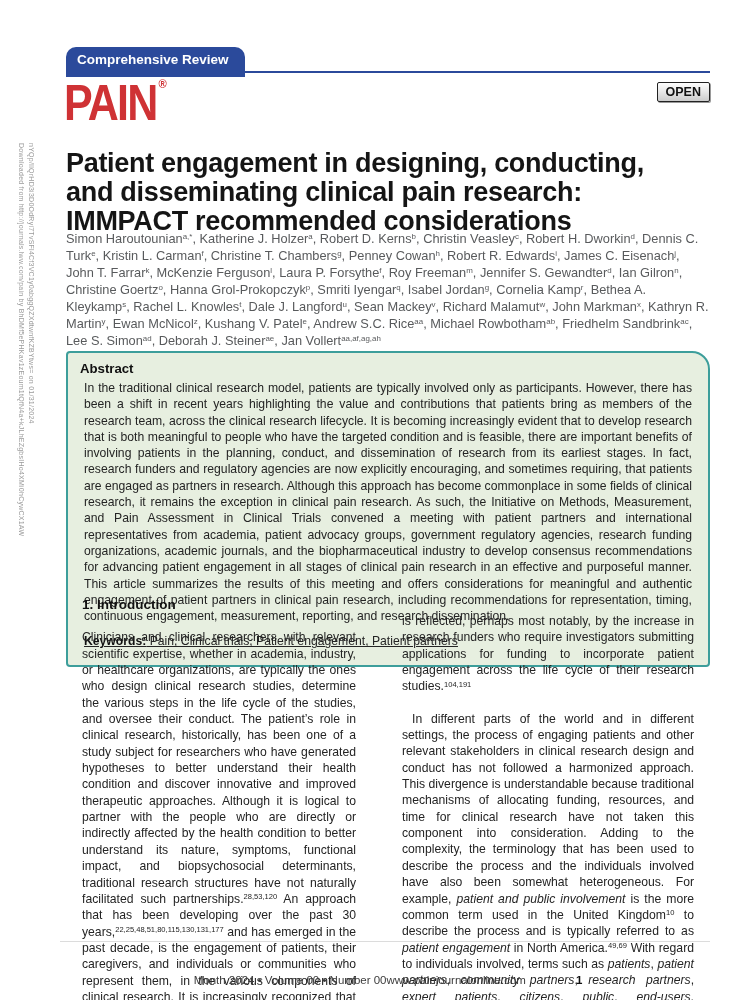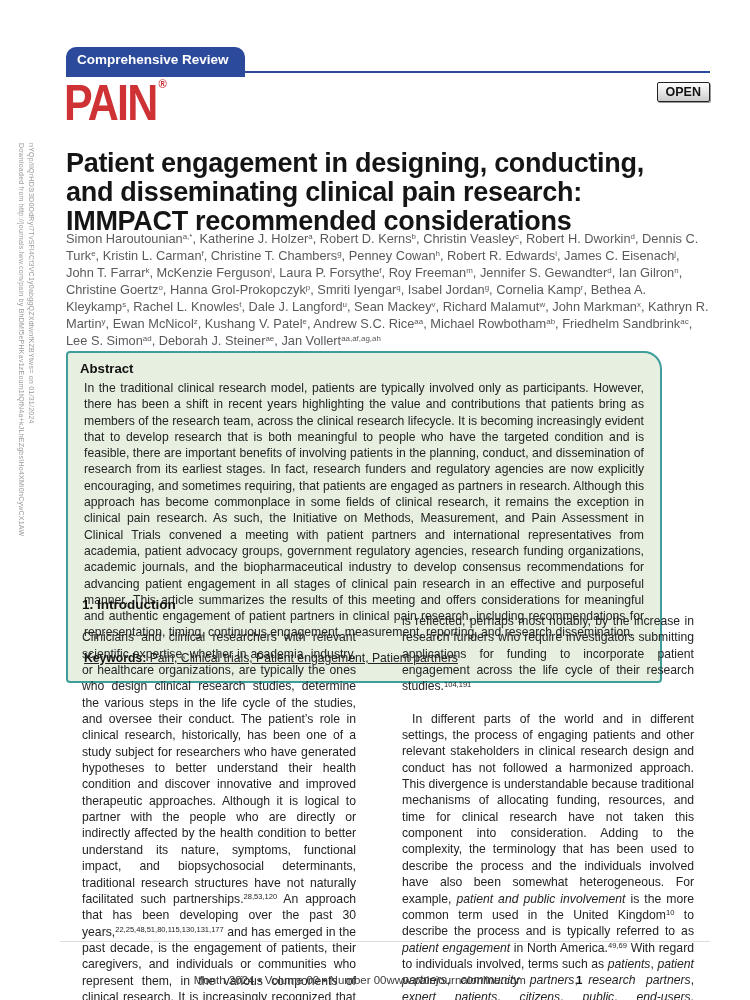--- a/index.html
+++ b/index.html
@@ -50,21 +50,21 @@
     letter-spacing:-.3px;
   }
   .authors{
     position:absolute;left:66px;top:230px;width:644px;
     font-size:12.8px;line-height:17px;color:#585a5c;
   }
   sup{font-size:62%;line-height:0;position:relative;top:-.45em;vertical-align:baseline;}
 
   
   .abstract{
-    position:absolute;left:66px;top:351px;width:596px;box-sizing:border-box;
+    position:absolute;left:66px;top:351px;width:644px;box-sizing:border-box;
     background:var(--abstract_bg_green,#e7efe0);
     border:2px solid var(--abstract_border_teal,#3d9e9b);
     border-radius:4px 18px 4px 4px;
     padding:8px 12px 11px 12px;
   }
   .abstract h2{margin:0 0 2px 0;font-size:13.2px;color:#111;}
   .abstract p{margin:4px;font-size:12.2px;line-height:16.3px;text-align:justify;color:#242424;}
   .keywords{margin-top:9px !important;text-align:left !important;text-decoration:underline;}
   .keywords b{color:#111;}
 

